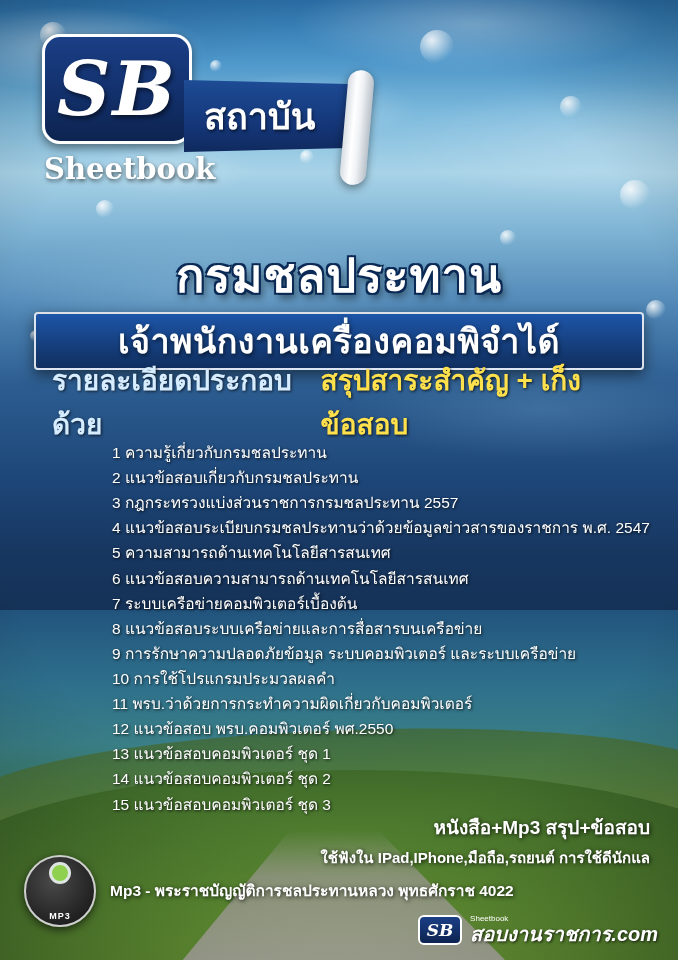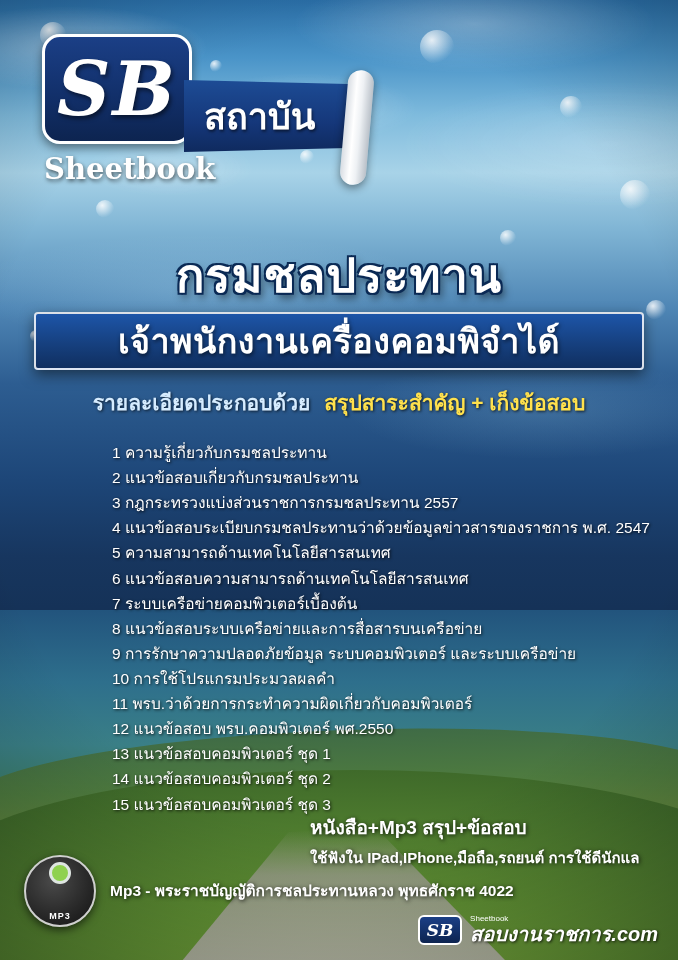--- a/index.html
+++ b/index.html
@@ -169,39 +169,39 @@
   }
   .title-sub {
     font-size: 34px; font-weight: bold; color: #ffffff;
     letter-spacing: .5px;
     text-shadow: 1px 2px 4px rgba(0,0,0,.6);
   }
   .detail-bar {
     position: absolute; top: 384px; left: 52px; right: 52px;
     height: 36px;
     display: flex; align-items: center; justify-content: center; gap: 14px;
-    font-size: 21px; font-weight: bold;
+    font-size: 28px; font-weight: bold;
   }
   .detail-bar .lbl { color: #d6ecff; text-shadow: 1px 1px 3px rgba(0,0,0,.7); }
   .detail-bar .hl  { color: #ffe14d; text-shadow: 1px 1px 3px rgba(0,0,0,.8); }
   
   .toc {
     position: absolute; top: 440px; left: 112px; right: 40px;
   }
   .toc-item {
     font-size: 15.5px;
     color: #ffffff;
     line-height: 1.62;
     text-shadow: 1px 1px 3px rgba(0,0,0,.85);
     white-space: nowrap;
   }
   
   .promo {
     position: absolute; right: 28px; top: 812px; width: 340px;
-    text-align: left;
+    text-align: right;
   }
   .promo-1 {
     font-size: 19px; font-weight: bold; color: #ffffff;
     text-shadow: 1px 1px 4px rgba(0,0,0,.85);
   }
   .promo-2 {
     font-size: 15px; font-weight: bold; color: #ffffff;
     margin-top: 4px;
     text-shadow: 1px 1px 4px rgba(0,0,0,.85);
   }

